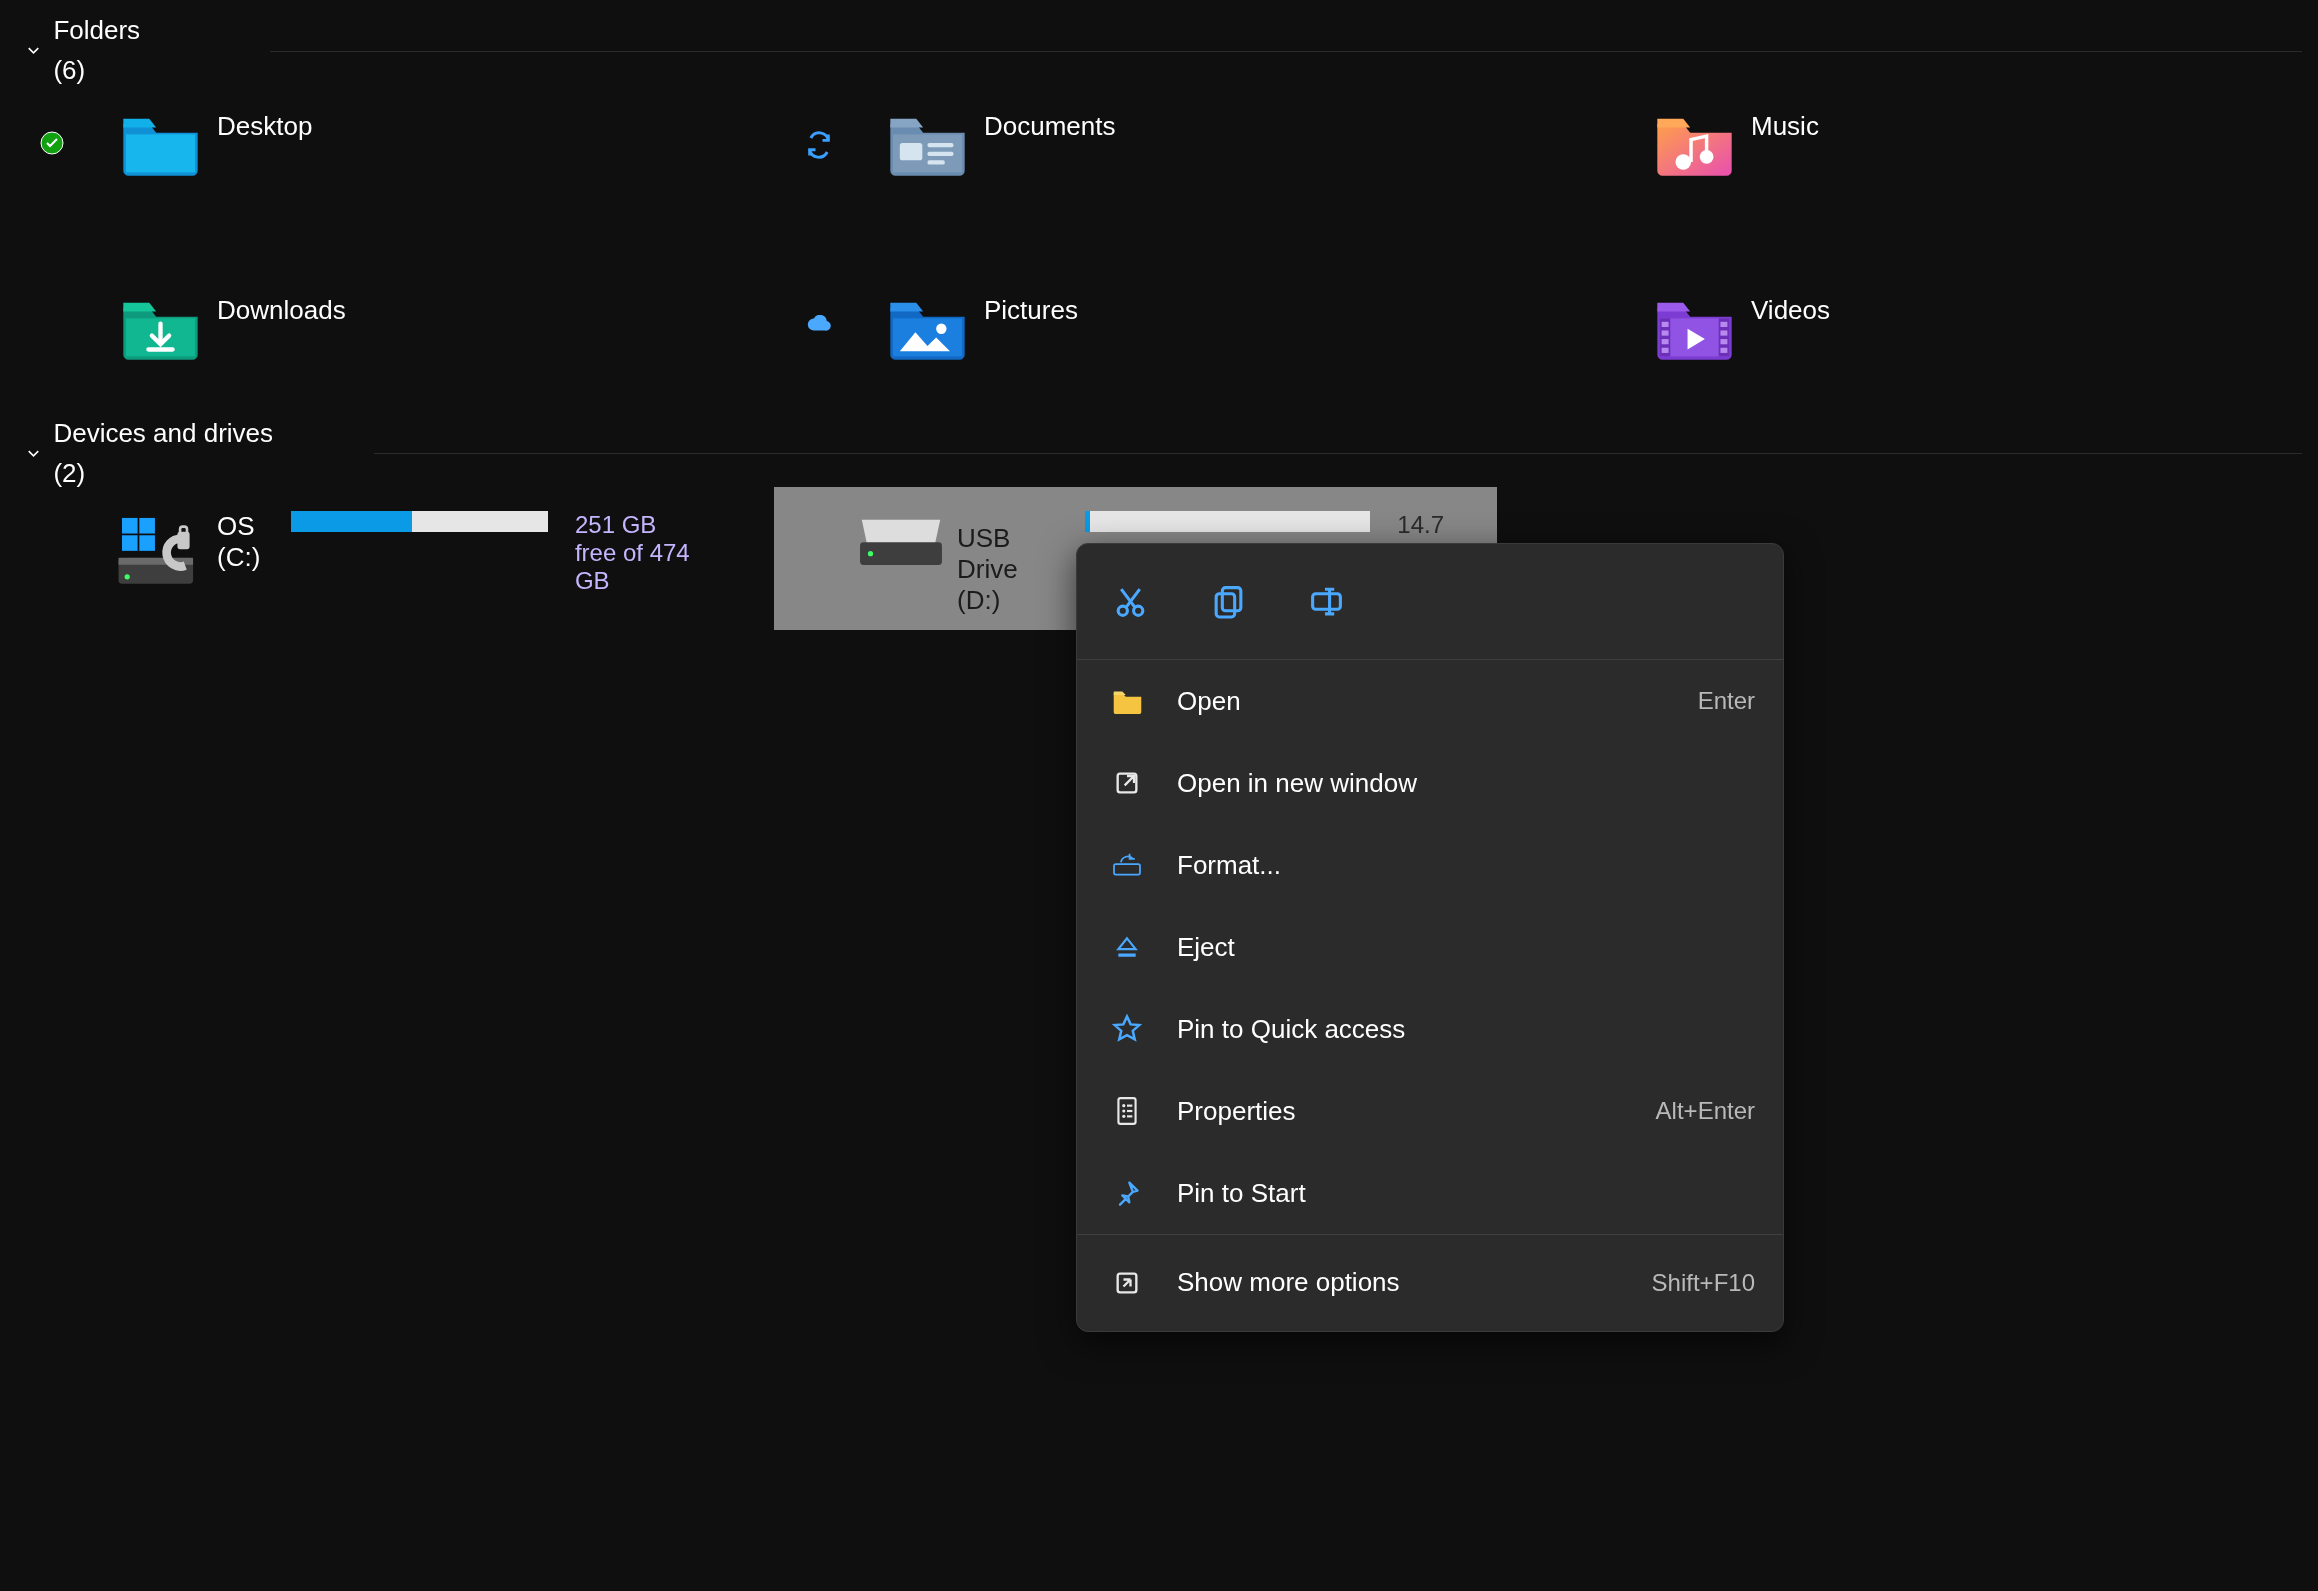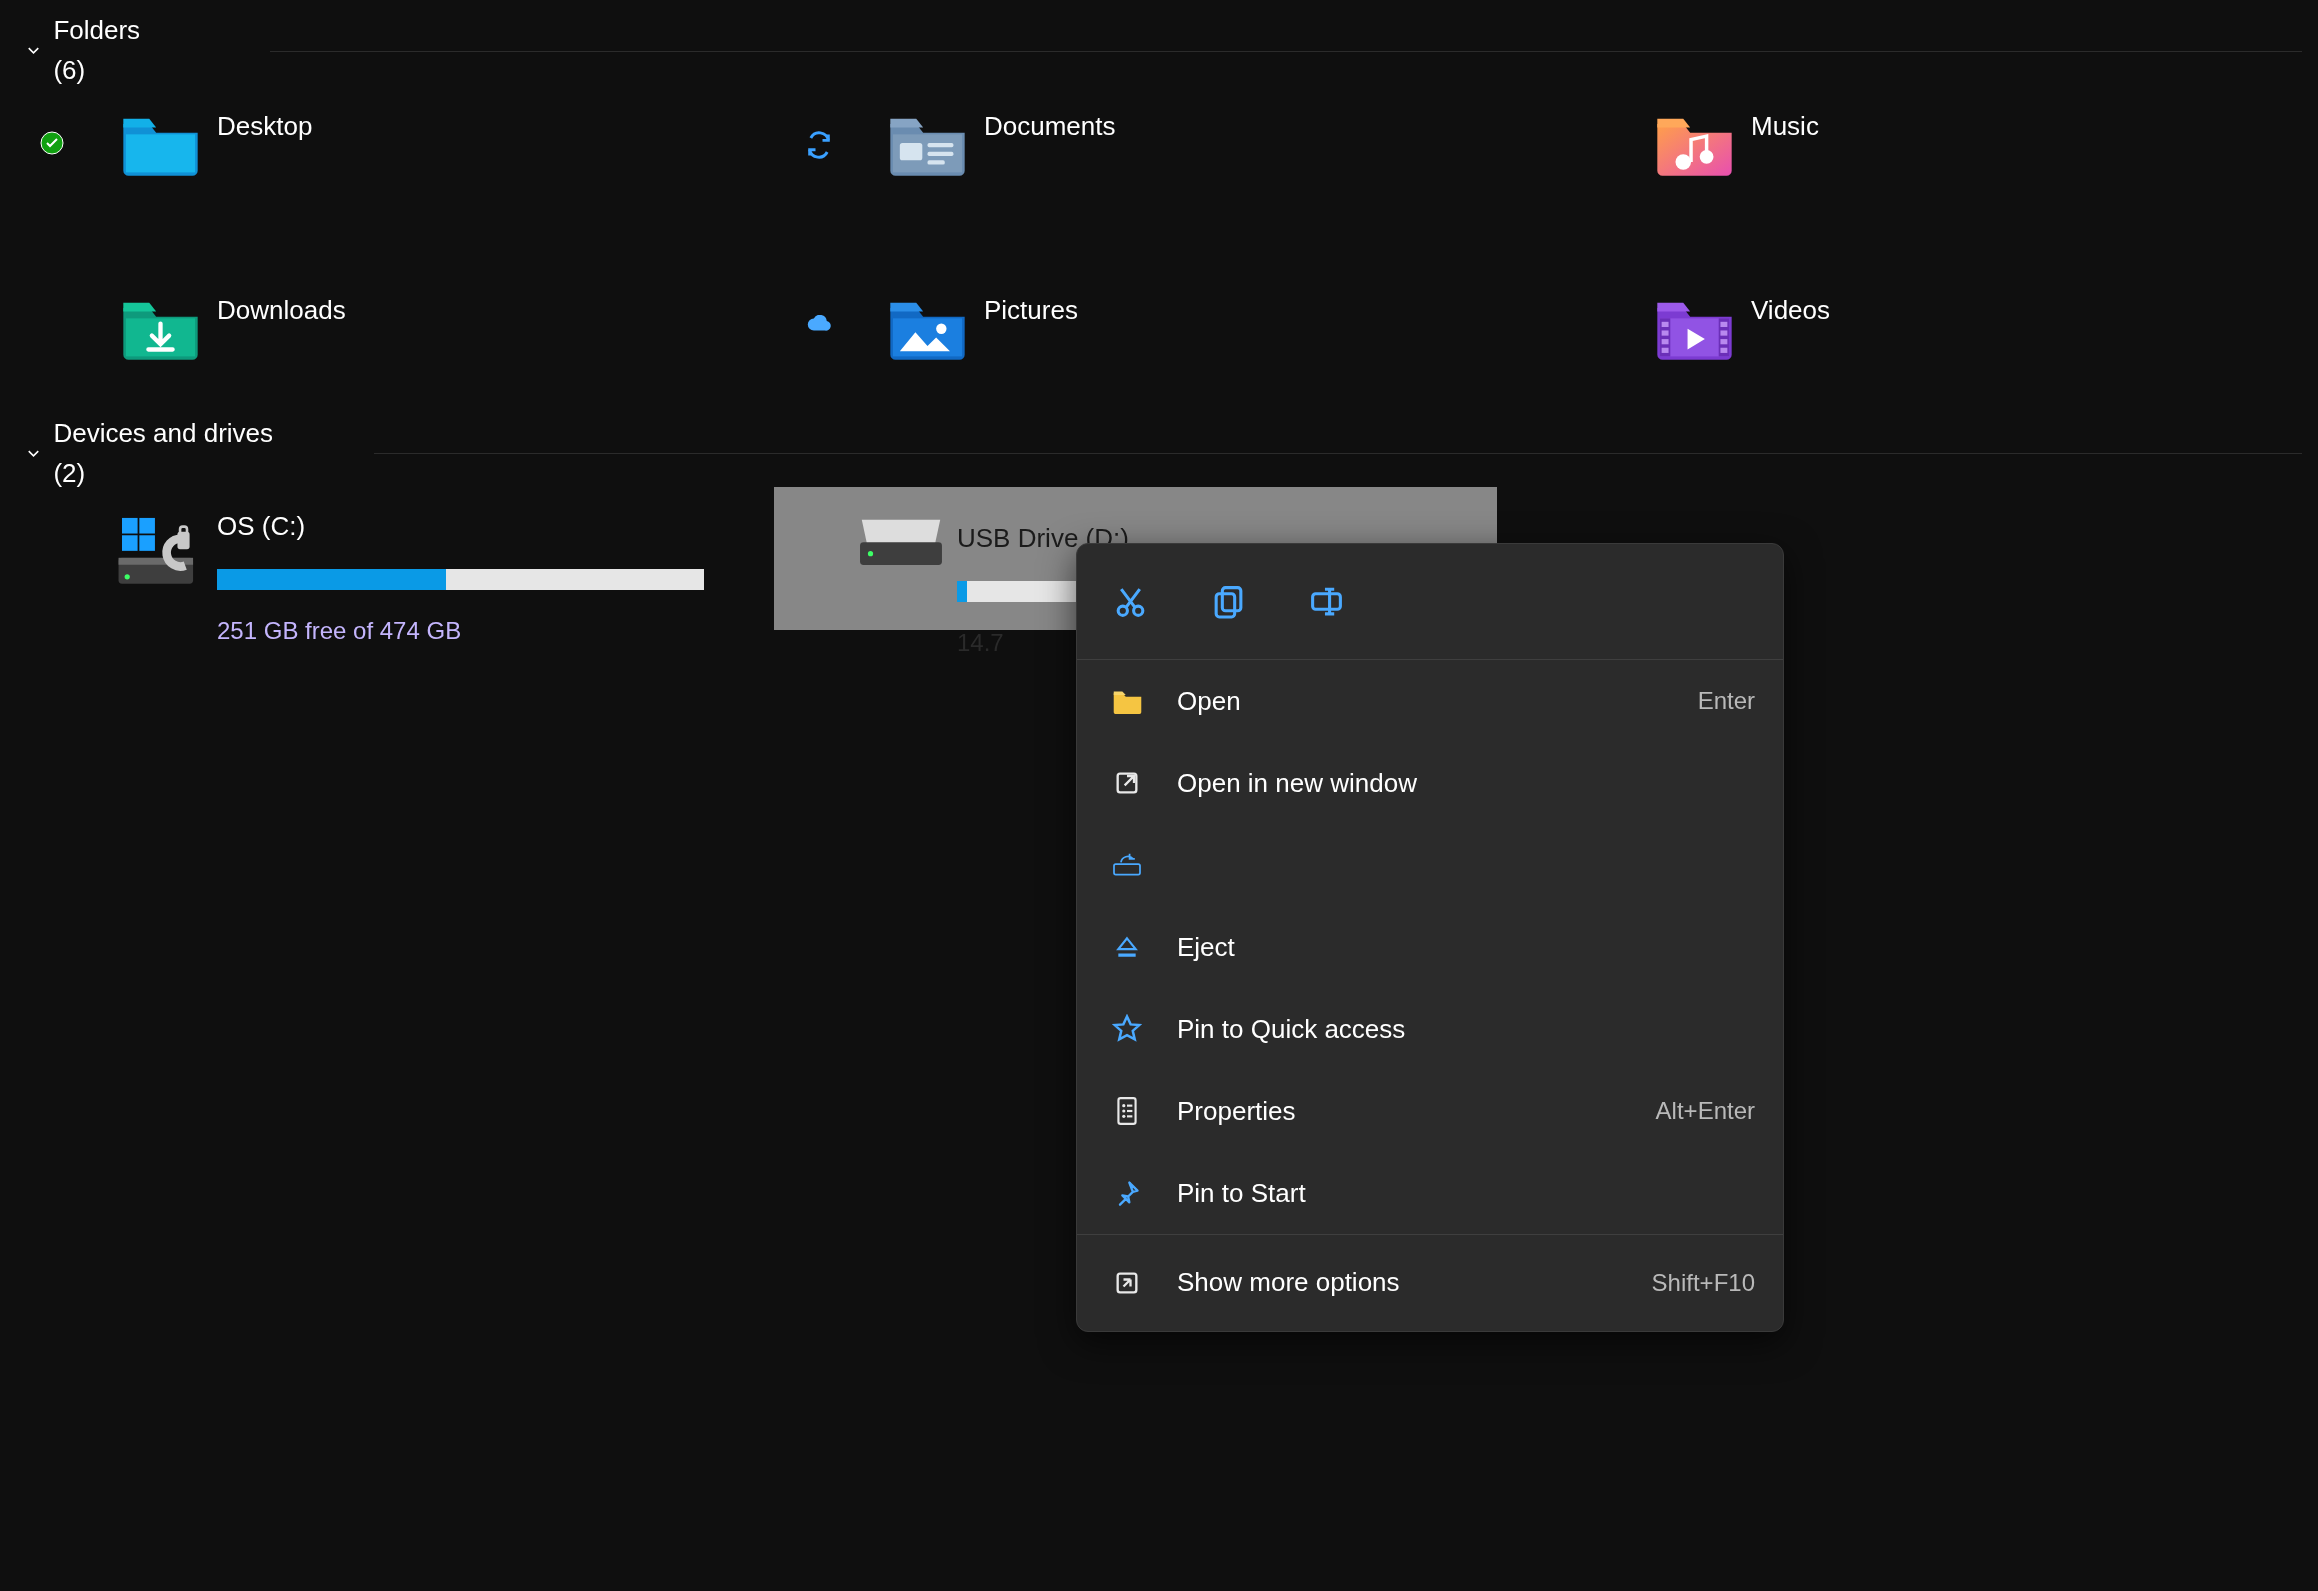--- a/index.html
+++ b/index.html
@@ -73,21 +73,21 @@
   }
   .drives-grid {
     display:grid;
     grid-template-columns: 739px 739px;
     grid-auto-rows: 143px;
     margin-top: 8.7px;
     position:relative;
   }
   .drive-cell .drive-info {
     display:flex;
-    flex-direction:column;
+    flex-direction:row;
     gap:27px;
     padding-top: 7px;
     width: 487px;
     justify-content: center;
   }
   .drive-cell.selected {
     background:#878787;
     width: 723px;
     margin-left: 35px;
   }
@@ -420,20 +420,21 @@
     <span class="short"></span>
   </div>
 
   <div class="ctx-row">
     <span class="ic">
       <svg width="30" height="26" viewBox="0 0 34 30">
           <rect x="2" y="14" width="30" height="12" rx="2" fill="none" stroke="#4aa9ff" stroke-width="2"></rect>
           <path d="M10 12a8 8 0 0 1 14-4M20 2v6h6" fill="none" stroke="#4aa9ff" stroke-width="2"></path>
         </svg>
     </span>
+    <span class="label">Format...</span>
     <span class="short"></span>
   </div>
 
   <div class="ctx-row">
     <span class="ic">
       <svg width="28" height="26" viewBox="0 0 24 24">
           <path d="M12 4l8 10H4z" fill="none" stroke="#4aa9ff" stroke-width="2"></path>
           <rect x="4" y="18" width="16" height="3" fill="#4aa9ff"></rect>
         </svg>
     </span>

